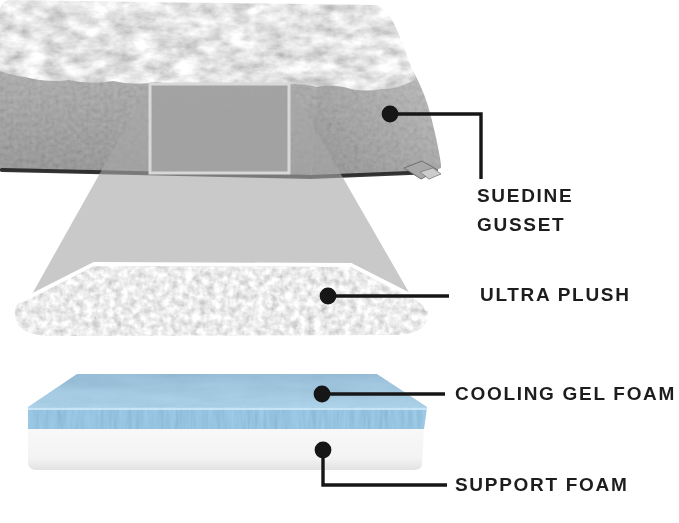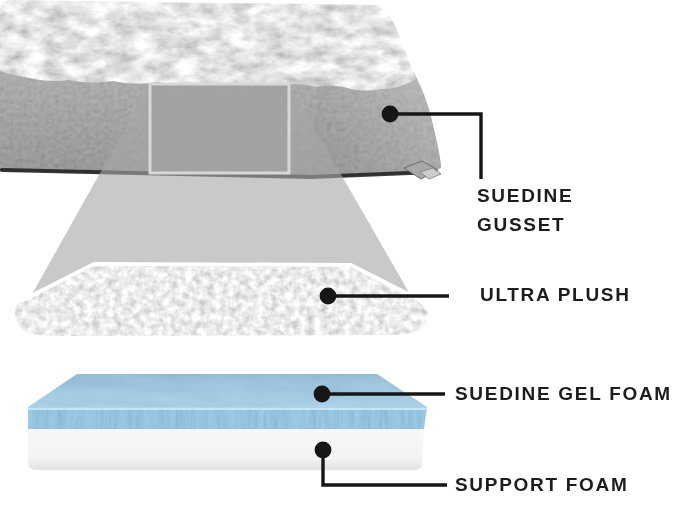--- a/index.html
+++ b/index.html
@@ -163,20 +163,20 @@
   <div class="callout-label lbl-gusset">
     <div>SUEDINE</div>
     <div>GUSSET</div>
   </div>
 
   <div class="callout-label lbl-plush">
     <div>ULTRA PLUSH</div>
   </div>
 
   <div class="callout-label lbl-gel">
-    <div>SUEDINE GEL FOAM</div>
+    <div>COOLING GEL FOAM</div>
   </div>
 
   <div class="callout-label lbl-support">
     <div>SUPPORT FOAM</div>
   </div>
 
 </div>
 
 </body></html>

